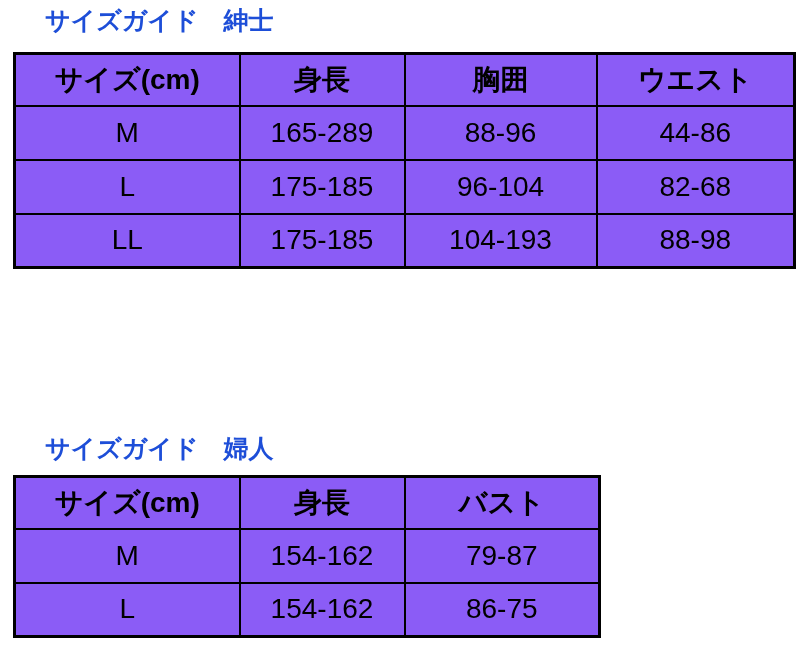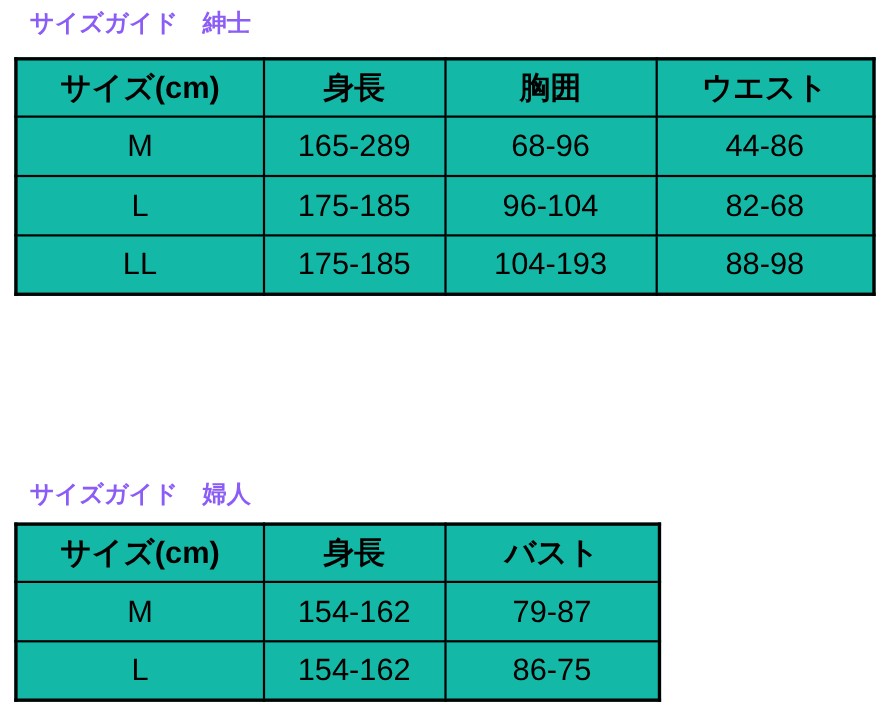--- a/index.html
+++ b/index.html
@@ -8,37 +8,37 @@
     width: 807px;
     height: 650px;
     background: #ffffff;
     color: #000000;
     font-family: "Liberation Sans", "DejaVu Sans", sans-serif;
     position: relative;
     overflow: hidden;
   }
   .guide-title {
     position: absolute;
-    left: 27px;
+    left: 45px;
     margin: 0;
-    font-size: 22px;
+    font-size: 25px;
     line-height: 31px;
     font-weight: bold;
-    color: #8b5cf6;
+    color: #1d4ed8;
     white-space: pre;
   }
   #title-mens  { top: 5px; }
   #title-womens{ top: 433px; font-family: Liberation Serif, serif; }
 
   table.guide-table {
     position: absolute;
     left: 13px;
     border-collapse: collapse;
     table-layout: fixed;
-    background: #14b8a6;
+    background: #8b5cf6;
     border: 3px solid #000000;
   }
   #table-mens   { top: 52px;  width: 780px; }
   #table-womens { top: 475px; width: 585px; }
 
   .guide-table th, .guide-table td {
     border: 2px solid #000000;
     padding: 0;
     text-align: center;
     vertical-align: middle;
@@ -80,21 +80,21 @@
           <th>サイズ(cm)</th>
           <th>身長</th>
           <th>胸囲</th>
           <th>ウエスト</th>
         </tr>
       </thead>
       <tbody>
         <tr>
           <td>M</td>
           <td>165-289</td>
-          <td>68-96</td>
+          <td>88-96</td>
           <td>44-86</td>
         </tr>
         <tr>
           <td>L</td>
           <td>175-185</td>
           <td>96-104</td>
           <td>82-68</td>
         </tr>
         <tr>
           <td>LL</td>

